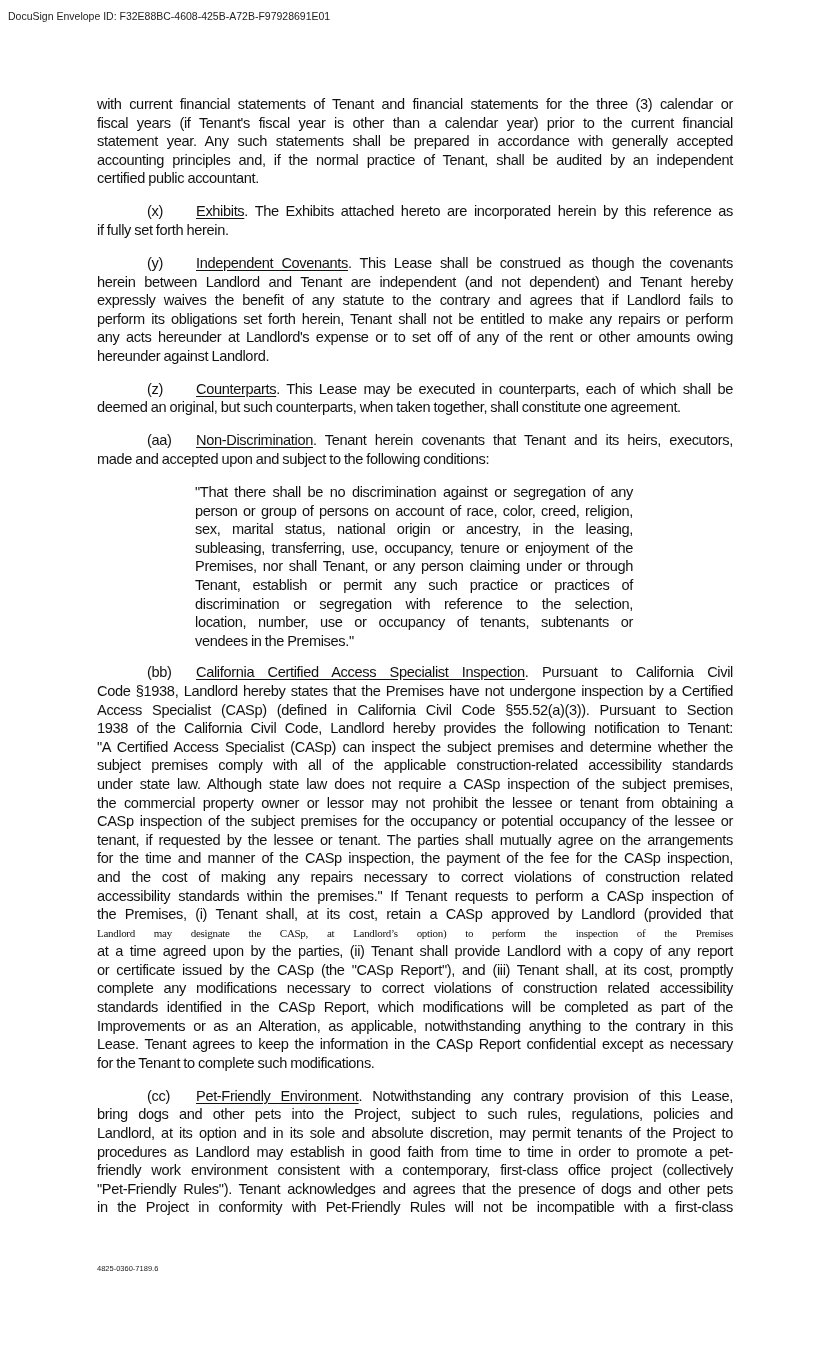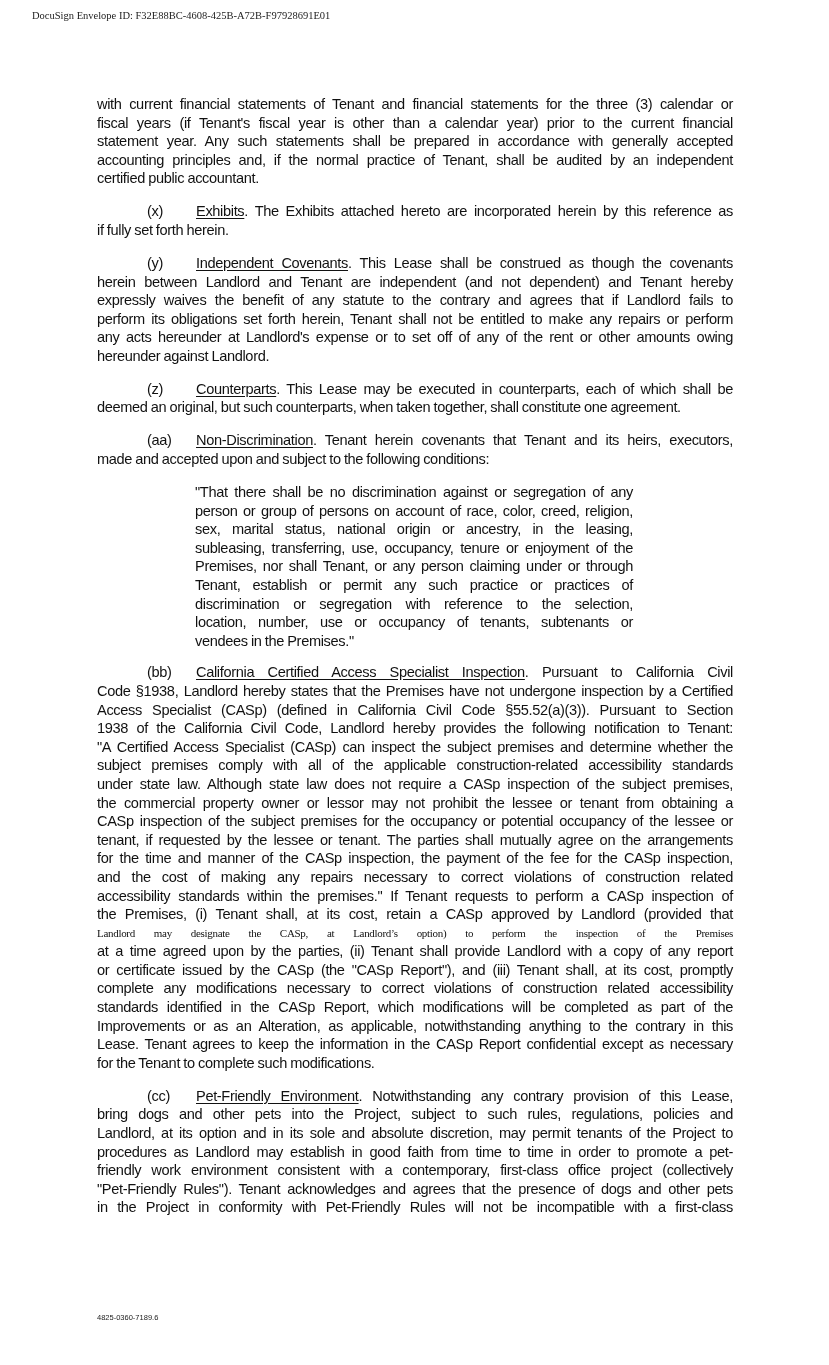--- a/index.html
+++ b/index.html
@@ -1,39 +1,39 @@
 <!DOCTYPE html>
 <html><head>
 <meta charset="utf-8">
 <style>
   html, body { margin: 0; padding: 0; background: #ffffff; }
   body { width: 829px; height: 1365px; position: relative; overflow: hidden; color: #111; }
   .envelope {
-    position: absolute; left: 32px; top: 10px;
-    font-family: Liberation Serif, serif; font-size: 10.5px; color: #222;
+    position: absolute; left: 8px; top: 10px;
+    font-family: Liberation Sans, sans-serif; font-size: 10.5px; color: #222;
   }
   .page {
     position: absolute; left: 97px; top: 95px; width: 636px;
     font-family: "Liberation Sans", sans-serif; font-size: 14.6px;
     line-height: 18.6px; letter-spacing: -0.35px; word-spacing: -0.5px;
   }
   .line { display: block; text-align: justify; text-align-last: justify; white-space: nowrap; height: 18.6px; overflow: visible; }
   .line.last { text-align-last: left; }
   .para { margin-bottom: 14.4px; }
   .first-line { padding-left: 50px; }
   .label { display: inline-block; width: 49px; }
   .u { text-decoration: underline; text-underline-offset: 2px; }
   .serif { font-family: "Liberation Serif", serif; font-size: 11px; letter-spacing: -0.3px; }
   .quote { margin-left: 98px; width: 438px; margin-bottom: 13px; }
   .pagenum {
     position: absolute; left: 401px; top: 1321px;
     font-family: Liberation Serif, serif; font-size: 13px; margin-top: 46px;
   }
   .docid {
-    position: absolute; left: 97px; top: 1313px;
+    position: absolute; left: 97px; top: 1264px;
     font-family: "Liberation Sans", sans-serif; font-size: 7.5px; color: #222;
   }
 </style>
 </head>
 <body>
 
 <div class="envelope">DocuSign Envelope ID: F32E88BC-4608-425B-A72B-F97928691E01</div>
 
 <div class="page">
 

